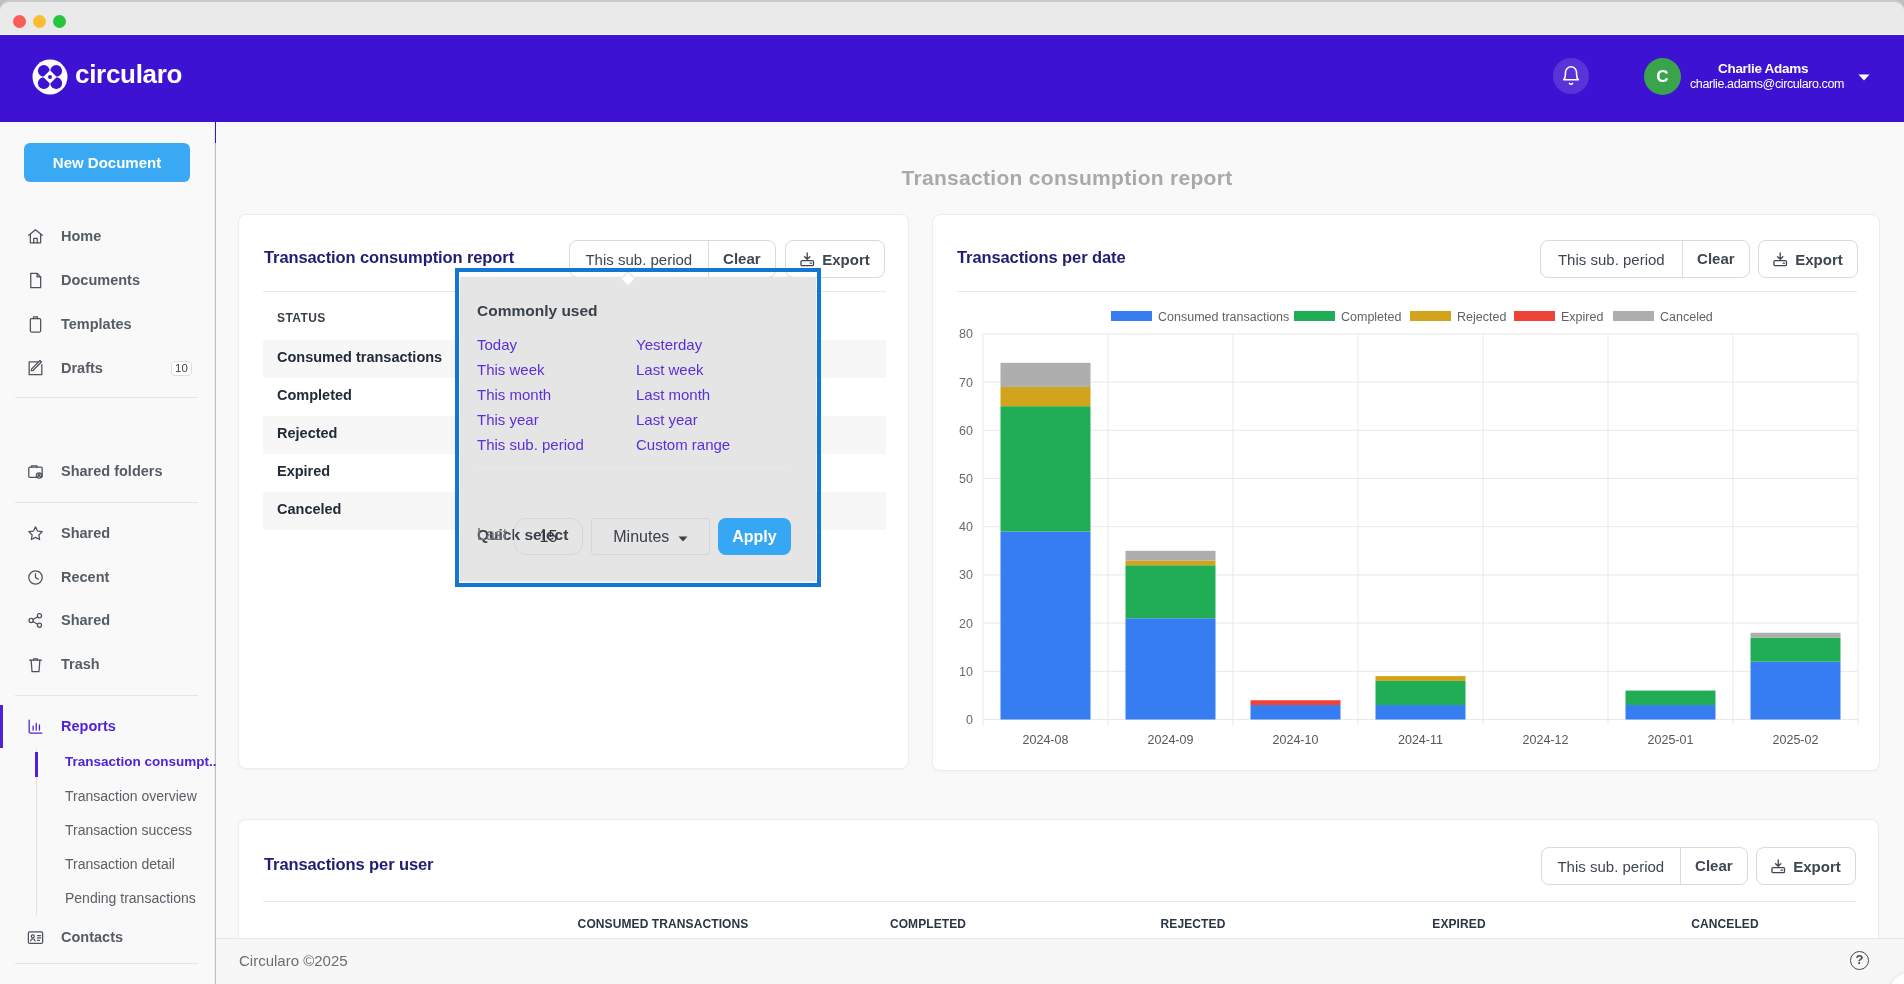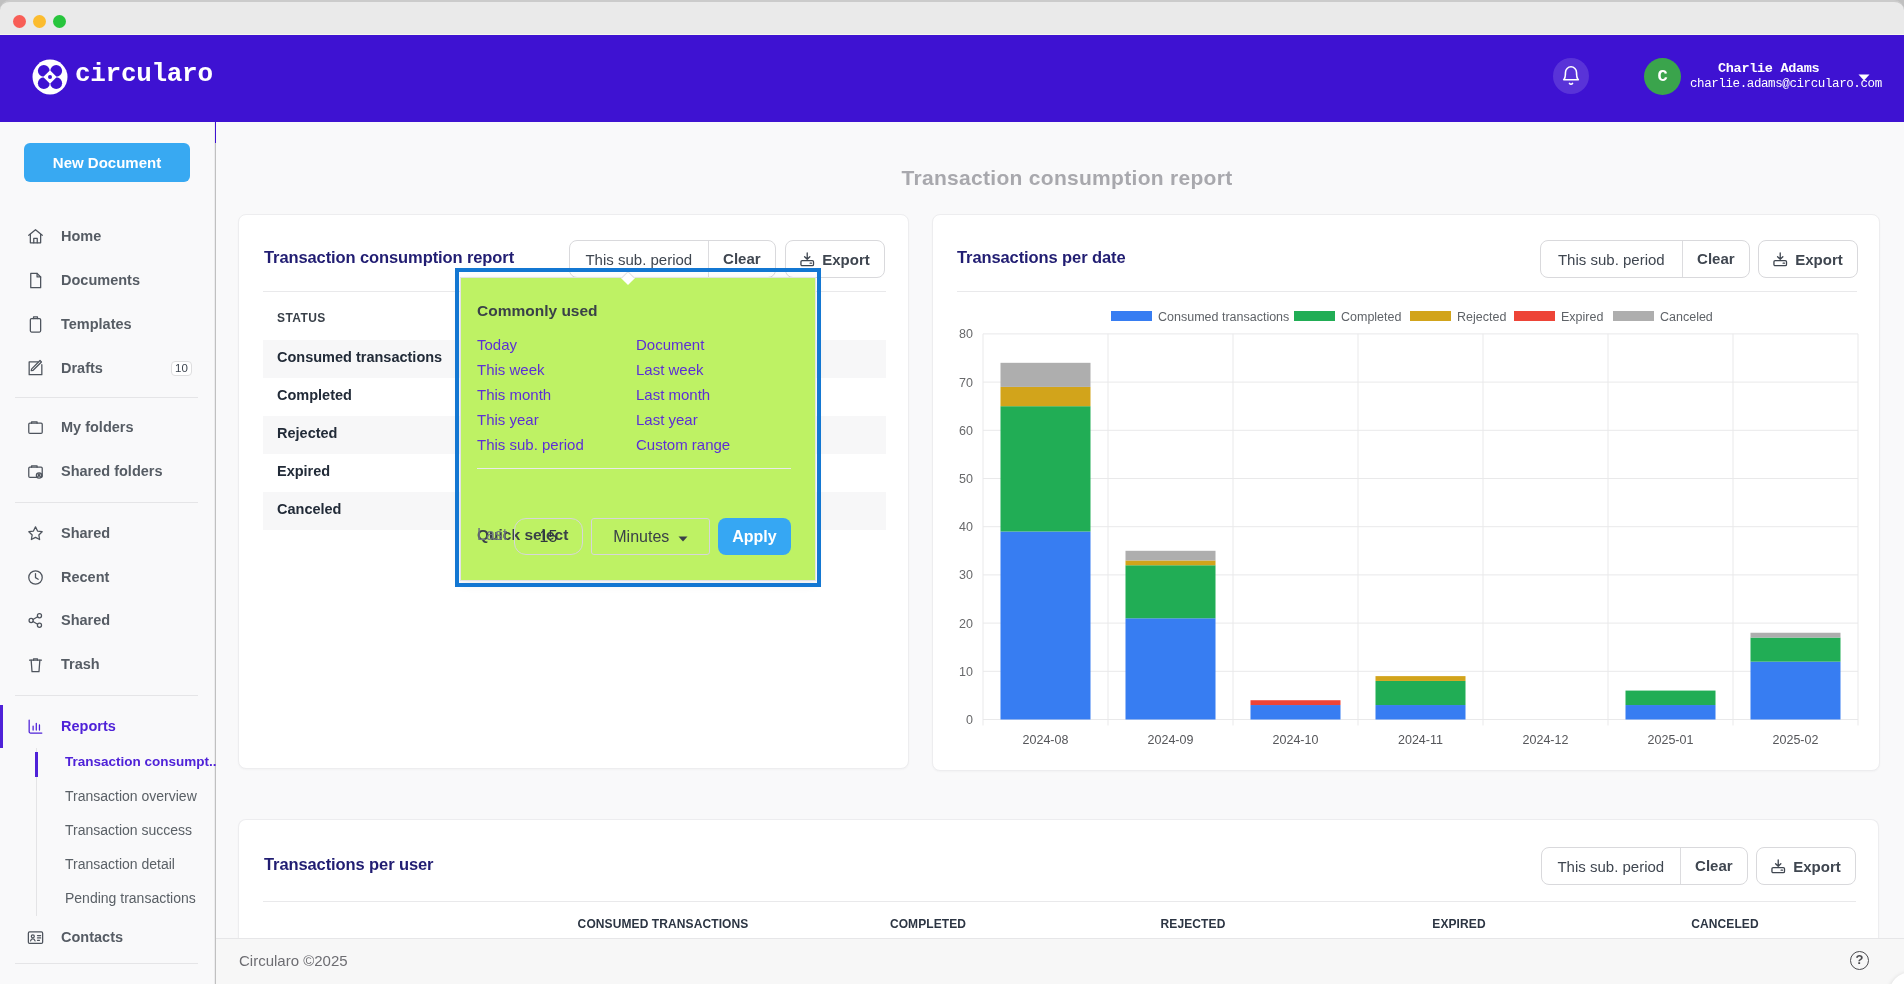--- a/index.html
+++ b/index.html
@@ -2,21 +2,21 @@
 <html><head>
 <meta charset="utf-8">
 <style>
   * { margin:0; padding:0; box-sizing:border-box; }
   html,body { width:1904px; height:984px; overflow:hidden; font-family:"Liberation Sans", sans-serif; background:#c0c0c0; }
   .abs { position:absolute; }
   
   #chrome { position:absolute; left:0; top:0; width:1904px; height:35px; background:#eaeaea; border-radius:10px 10px 0 0; border-top:2px solid #cbcbcb; border-bottom:1px solid #f6f6ec; }
   .dot { position:absolute; top:13px; width:13px; height:13px; border-radius:50%; }
   
-  #topbar { position:absolute; left:0; top:35px; width:1904px; height:108px; background:#3e12d2;font-family:Liberation Mono, monospace; }
+  #topbar { position:absolute; left:0; top:35px; width:1904px; height:108px; background:#3e12d2; }
   
   #sidebar { position:absolute; left:0; top:122px; width:215px; height:862px; background:#f9f9fa; border-right:1px solid #ececee; }
   #newdoc { position:absolute; left:24px; top:21px; width:166px; height:39px; background:#38a9f2; border-radius:6px; color:#fff; font-size:15px; font-weight:bold; text-align:center; line-height:39px; }
   .nav { position:absolute; left:0; width:215px; height:38px; display:flex; align-items:center; color:#565c64; font-size:14.5px; font-weight:600; }
   .nav svg { position:absolute; left:26px; width:19px; height:19px; }
   .nav span { position:absolute; left:61px; white-space:nowrap; }
   .sdiv { position:absolute; left:15px; width:183px; height:1px; background:#e5e5e7; }
   .sub { position:absolute; left:65px; font-size:14px; color:#5a6066; white-space:nowrap; }
   
   #main { position:absolute; left:216px; top:122px; width:1688px; height:862px; background:#f9f9fa; }
@@ -93,27 +93,20 @@
     </div>
   <div class="nav" style="top:226.5px;">
       <svg viewBox="0 0 24 24" fill="none" stroke="#4e545d" stroke-width="1.6" stroke-linecap="round" stroke-linejoin="round">
         <path d="M20 8.5V21H4V5h11"></path>
         <path d="M9 15.5 19.5 5l-1.8-1.8L7.2 13.7 6.6 16z"></path>
       </svg>
       <span>Drafts</span>
     <div class="abs" style="left:171px; top:12px; width:21px; height:15px; background:#fff; border:1px solid #dededf; border-radius:4px; font-size:11.5px; font-weight:400; color:#3e4650; text-align:center; line-height:13px;">10</div>
     </div>
   <div class="sdiv" style="top:275px;"></div>
-  <div class="nav" style="top:286px;">
-      <svg viewBox="0 0 24 24" fill="none" stroke="#4e545d" stroke-width="1.6" stroke-linecap="round" stroke-linejoin="round">
-        <rect x="3.5" y="6.5" width="17" height="13" rx="1.5"></rect>
-        <path d="M7 6.5V5h7v1.5"></path>
-      </svg>
-      <span>My folders</span>
-    </div>
   <div class="nav" style="top:330px;">
       <svg viewBox="0 0 24 24" fill="none" stroke="#4e545d" stroke-width="1.6" stroke-linecap="round" stroke-linejoin="round">
         <rect x="3.5" y="6.5" width="17" height="13" rx="1.5"></rect>
         <path d="M7 6.5V5h7v1.5"></path>
         <circle cx="16.5" cy="17" r="3.4" fill="#f9f9fa"></circle>
         <circle cx="16.5" cy="16" r="1.1"></circle>
         <path d="M14.6 18.8c.4-1 1-1.4 1.9-1.4s1.5.4 1.9 1.4"></path>
       </svg>
       <span>Shared folders</span>
     </div>
@@ -195,25 +188,25 @@
     <div class="abs" style="left:24px; top:124.5px; width:623px; height:38px; background:#f7f7f8;"></div>
     <div class="abs" style="left:24px; top:200.5px; width:623px; height:38px; background:#f7f7f8;"></div>
     <div class="abs" style="left:24px; top:276.5px; width:623px; height:38px; background:#f7f7f8;"></div>
     <div class="abs" style="left:38px; top:134px; font-size:14.5px; font-weight:700; color:#222b38;">Consumed transactions</div>
     <div class="abs" style="left:38px; top:172px; font-size:14.5px; font-weight:700; color:#222b38;">Completed</div>
     <div class="abs" style="left:38px; top:210px; font-size:14.5px; font-weight:700; color:#222b38;">Rejected</div>
     <div class="abs" style="left:38px; top:248px; font-size:14.5px; font-weight:700; color:#222b38;">Expired</div>
     <div class="abs" style="left:38px; top:286px; font-size:14.5px; font-weight:700; color:#222b38;">Canceled</div>
   </div>
 
-  <div class="abs" style="left:243.5px; top:155px; width:356.5px; height:304px; background:#bef264; border:1px solid #e3e3e5; box-shadow:0 3px 10px rgba(0,0,0,0.08); z-index:5;">
+  <div class="abs" style="left:243.5px; top:155px; width:356.5px; height:304px; background:#e5e5e5; border:1px solid #e3e3e5; box-shadow:0 3px 10px rgba(0,0,0,0.08); z-index:5;">
     <div class="abs" style="left:162px; top:-5.5px; width:10px; height:10px; background:#fff; transform:rotate(45deg); border-left:1px solid #e0e0e2; border-top:1px solid #e0e0e2;"></div>
     <div class="abs" style="left:16.5px; top:23.5px; font-size:15.5px; font-weight:700; color:#3a4148;">Commonly used</div>
     <div class="plink" style="left:16.5px; top:57.5px;">Today</div>
-    <div class="plink" style="left:175.5px; top:57.5px;">Document</div>
+    <div class="plink" style="left:175.5px; top:57.5px;">Yesterday</div>
     <div class="plink" style="left:16.5px; top:82.5px;">This week</div>
     <div class="plink" style="left:175.5px; top:82.5px;">Last week</div>
     <div class="plink" style="left:16.5px; top:107.5px;">This month</div>
     <div class="plink" style="left:175.5px; top:107.5px;">Last month</div>
     <div class="plink" style="left:16.5px; top:132.5px;">This year</div>
     <div class="plink" style="left:175.5px; top:132.5px;">Last year</div>
     <div class="plink" style="left:16.5px; top:157.5px;">This sub. period</div>
     <div class="plink" style="left:175.5px; top:157.5px;">Custom range</div>
     <div class="cdiv" style="left:16.5px; top:190px; width:314px;"></div>
     <div class="abs" style="left:16.5px; top:204.5px; font-size:15.5px; font-weight:700; color:#3a4148;margin-top:43px;">Quick select</div>

